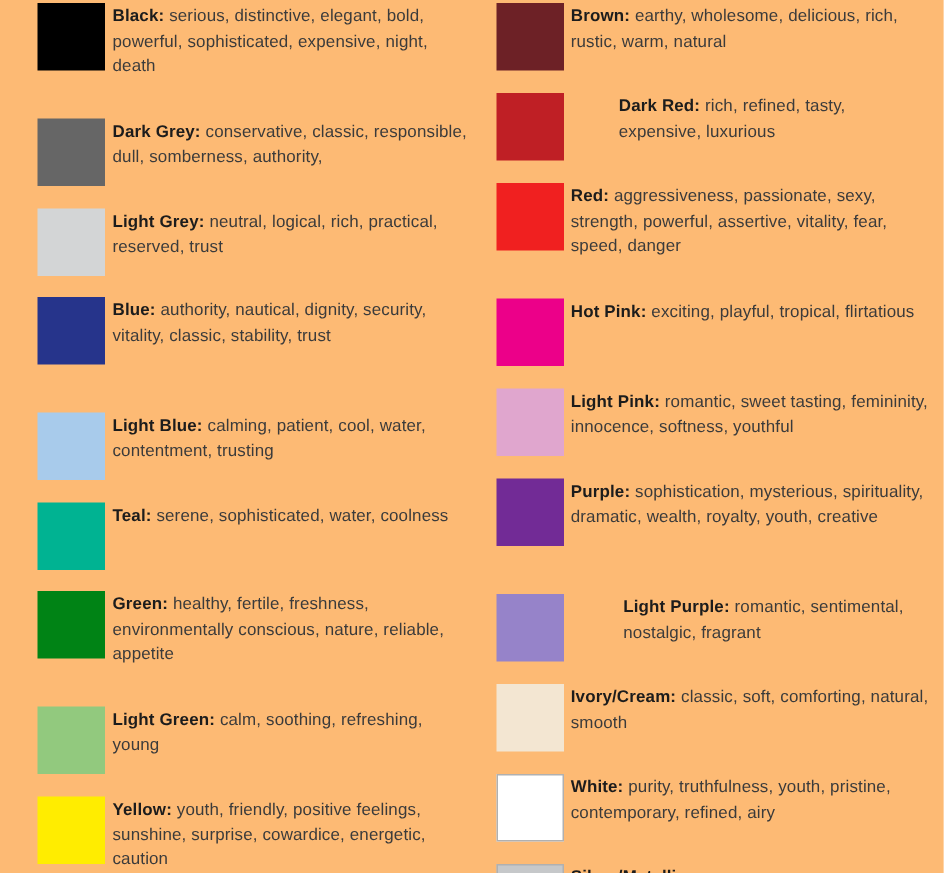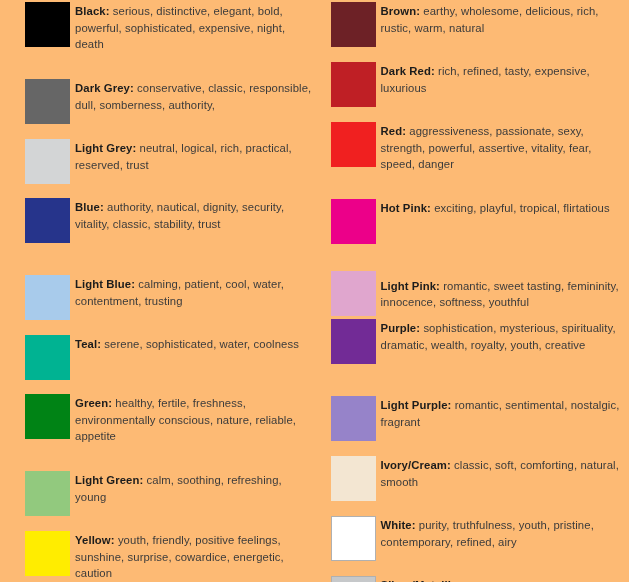--- a/index.html
+++ b/index.html
@@ -104,41 +104,41 @@
         <div class="entry" style="position: absolute; top: 531px;">
           <div class="swatch" title="#ffed00" style="background: rgb(255, 237, 0);"></div>
           <div class="entry-text"><span class="entry-name">Yellow:</span> <span class="entry-desc">youth, friendly, positive feelings, sunshine, surprise, cowardice, energetic, caution</span></div>
         </div>
       </div>
     <div class="column right" id="col-right">
         <div class="entry" style="position: absolute; top: 2px;">
           <div class="swatch" title="#6d2126" style="background: rgb(109, 33, 38);"></div>
           <div class="entry-text"><span class="entry-name">Brown:</span> <span class="entry-desc">earthy, wholesome, delicious, rich, rustic, warm, natural</span></div>
         </div>
-        <div class="entry" style="position: absolute; top: 62px;">
+        <div class="entry" style="position: absolute; top: 62px; gap: 32px;">
           <div class="swatch" title="#bf1f25" style="background: rgb(191, 31, 37);"></div>
           <div class="entry-text"><span class="entry-name">Dark Red:</span> <span class="entry-desc">rich, refined, tasty, expensive, luxurious</span></div>
         </div>
         <div class="entry" style="position: absolute; top: 122px;">
           <div class="swatch" title="#f02020" style="background: rgb(240, 32, 32);"></div>
           <div class="entry-text"><span class="entry-name">Red:</span> <span class="entry-desc">aggressiveness, passionate, sexy, strength, powerful, assertive, vitality, fear, speed, danger</span></div>
         </div>
         <div class="entry" style="position: absolute; top: 199px;">
           <div class="swatch" title="#ec0089" style="background: rgb(236, 0, 137);"></div>
           <div class="entry-text"><span class="entry-name">Hot Pink:</span> <span class="entry-desc">exciting, playful, tropical, flirtatious</span></div>
         </div>
-        <div class="entry" style="position: absolute; top: 271px; align-items: center;">
+        <div class="entry" style="position: absolute; top: 259px;">
           <div class="swatch" title="#e0a6ce" style="background: rgb(224, 166, 206);"></div>
           <div class="entry-text"><span class="entry-name">Light Pink:</span> <span class="entry-desc">romantic, sweet tasting, femininity, innocence, softness, youthful</span></div>
         </div>
         <div class="entry" style="position: absolute; top: 319px;">
           <div class="swatch" title="#722b96" style="background: rgb(114, 43, 150);"></div>
           <div class="entry-text"><span class="entry-name">Purple:</span> <span class="entry-desc">sophistication, mysterious, spirituality, dramatic, wealth, royalty, youth, creative</span></div>
         </div>
-        <div class="entry" style="position: absolute; top: 396px;">
+        <div class="entry" style="position: absolute; top: 396px; gap: 35px;">
           <div class="swatch" title="#9683c9" style="background: rgb(150, 131, 201);"></div>
           <div class="entry-text"><span class="entry-name">Light Purple:</span> <span class="entry-desc">romantic, sentimental, nostalgic, fragrant</span></div>
         </div>
         <div class="entry" style="position: absolute; top: 456px;">
           <div class="swatch" title="#f3e6d2" style="background: rgb(243, 230, 210);"></div>
           <div class="entry-text"><span class="entry-name">Ivory/Cream:</span> <span class="entry-desc">classic, soft, comforting, natural, smooth</span></div>
         </div>
         <div class="entry" style="position: absolute; top: 516px;">
           <div class="swatch bordered" title="#ffffff" style="background: rgb(255, 255, 255);"></div>
           <div class="entry-text"><span class="entry-name">White:</span> <span class="entry-desc">purity, truthfulness, youth, pristine, contemporary, refined, airy</span></div>

